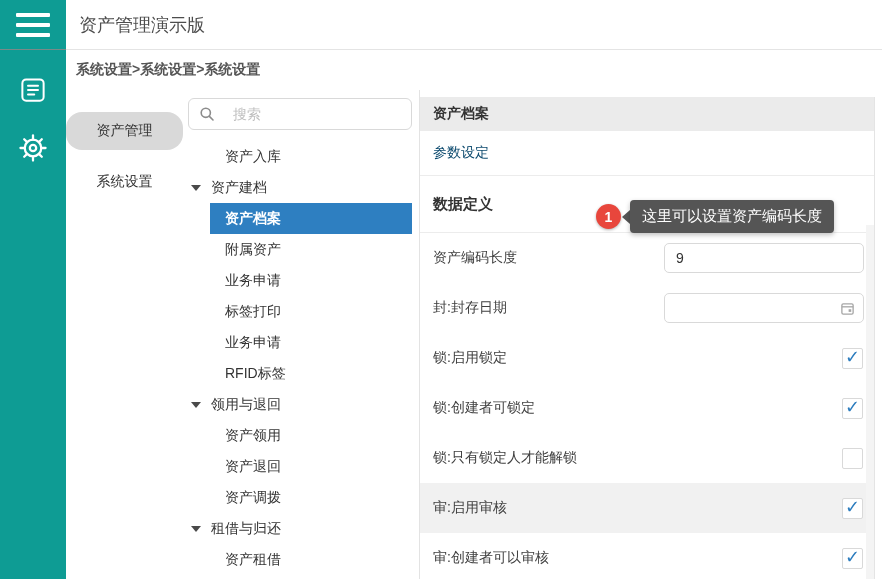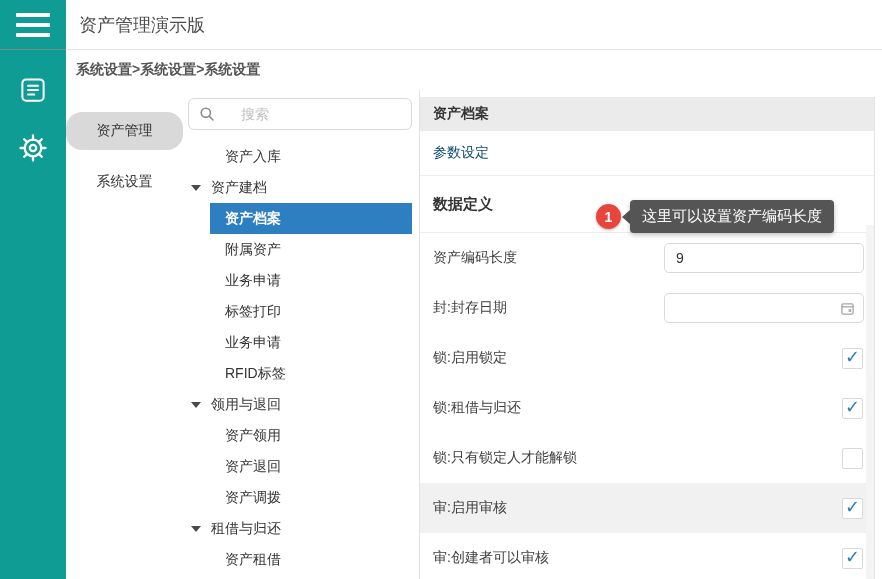--- a/index.html
+++ b/index.html
@@ -28,21 +28,21 @@
   
   .tabs-col { position:absolute; left:66px; top:90px; width:117px; bottom:0; background:#fff; padding-top:22px; }
   .tab { height:38px; display:flex; align-items:center; justify-content:center; font-size:14px;
          color:#333; margin-bottom:13px; cursor:pointer;border-radius:16px; }
   .tab.selected { background:#d9d9d9; }
 
   
   .tree-col { position:absolute; left:183px; top:90px; width:237px; bottom:0; background:#fff;
               border-right:1px solid #e3e3e3; }
   .search-box { margin:8px 7px 0 5px; height:32px; border:1px solid #d9d9d9; border-radius:6px;
-                display:flex; align-items:center; gap:26px; padding:0 10px; background:#fff; }
+                display:flex; align-items:center; gap:18px; padding:0 10px; background:#fff; }
   .search-box input { border:none; outline:none; flex:1; font-size:14px; color:#333; min-width:0;
                       font-family:inherit; background:transparent; }
   .search-box input::placeholder { color:#bfbfbf; }
   .tree { margin-top:11px; }
   .t-row { height:31px; display:flex; align-items:center; font-size:14px; color:#333; cursor:pointer; }
   .t-row.group { padding-left:8px; gap:10px; }
   .tri-down { width:0; height:0; border-left:5px solid transparent; border-right:5px solid transparent;
               border-top:6px solid #4a4a4a; }
   .t-row.child { margin-left:27px; padding-left:15px; }
   .t-row.child.selected { background:#2e7fc1; color:#fff; font-weight:bold; margin-right:7px; }
@@ -198,21 +198,21 @@
 
     <div class="form-row">
       <span class="f-label">锁:启用锁定</span>
       <span class="spacer"></span>
       <span class="checkbox">
         <span class="check">✓</span>
       </span>
     </div>
 
     <div class="form-row">
-      <span class="f-label">锁:租借与归还</span>
+      <span class="f-label">锁:创建者可锁定</span>
       <span class="spacer"></span>
       <span class="checkbox">
         <span class="check">✓</span>
       </span>
     </div>
 
     <div class="form-row">
       <span class="f-label">锁:只有锁定人才能解锁</span>
       <span class="spacer"></span>
       <span class="checkbox">

